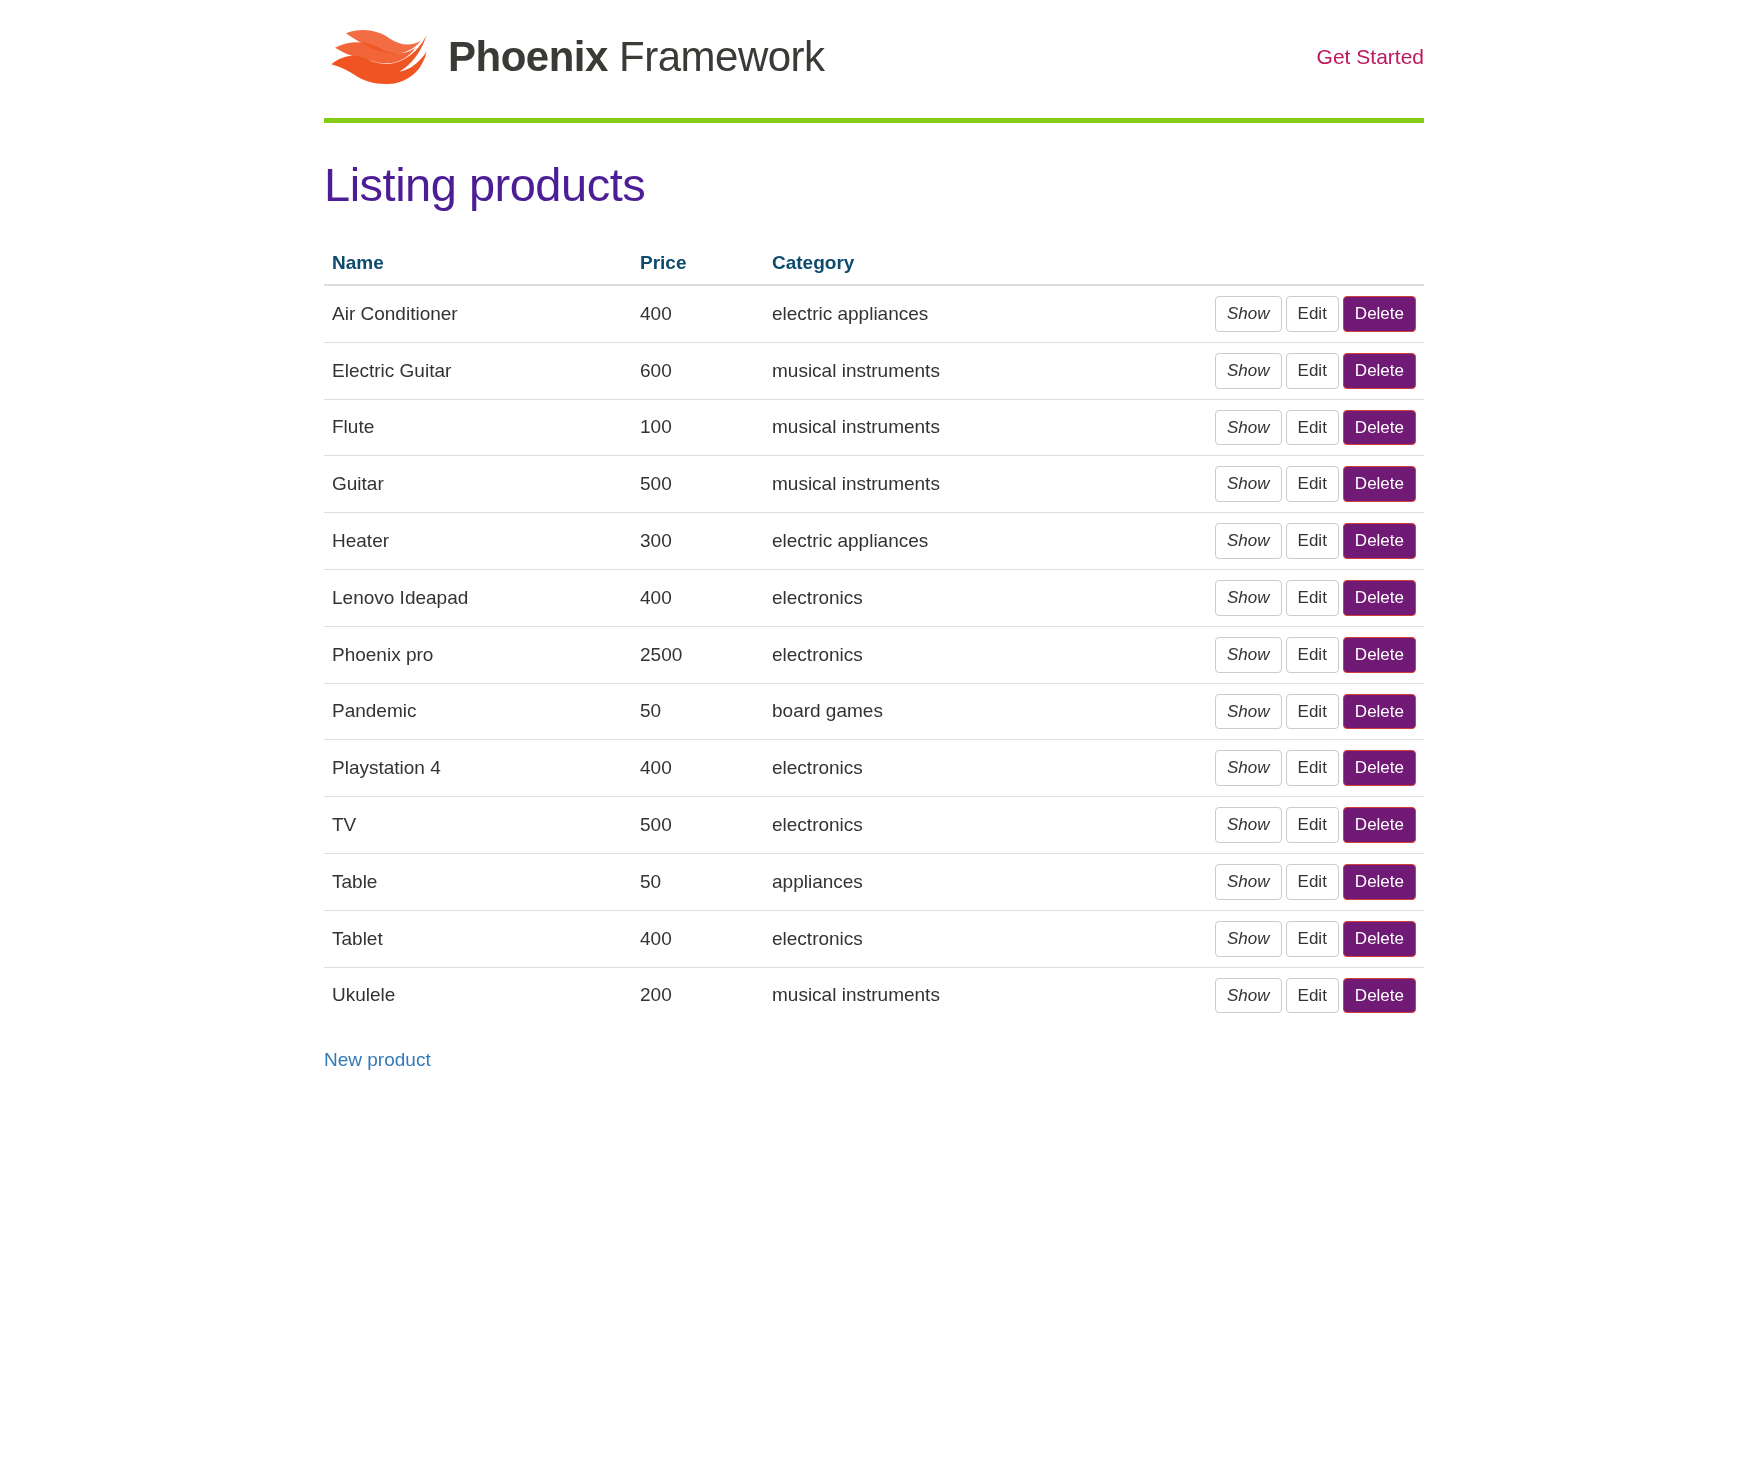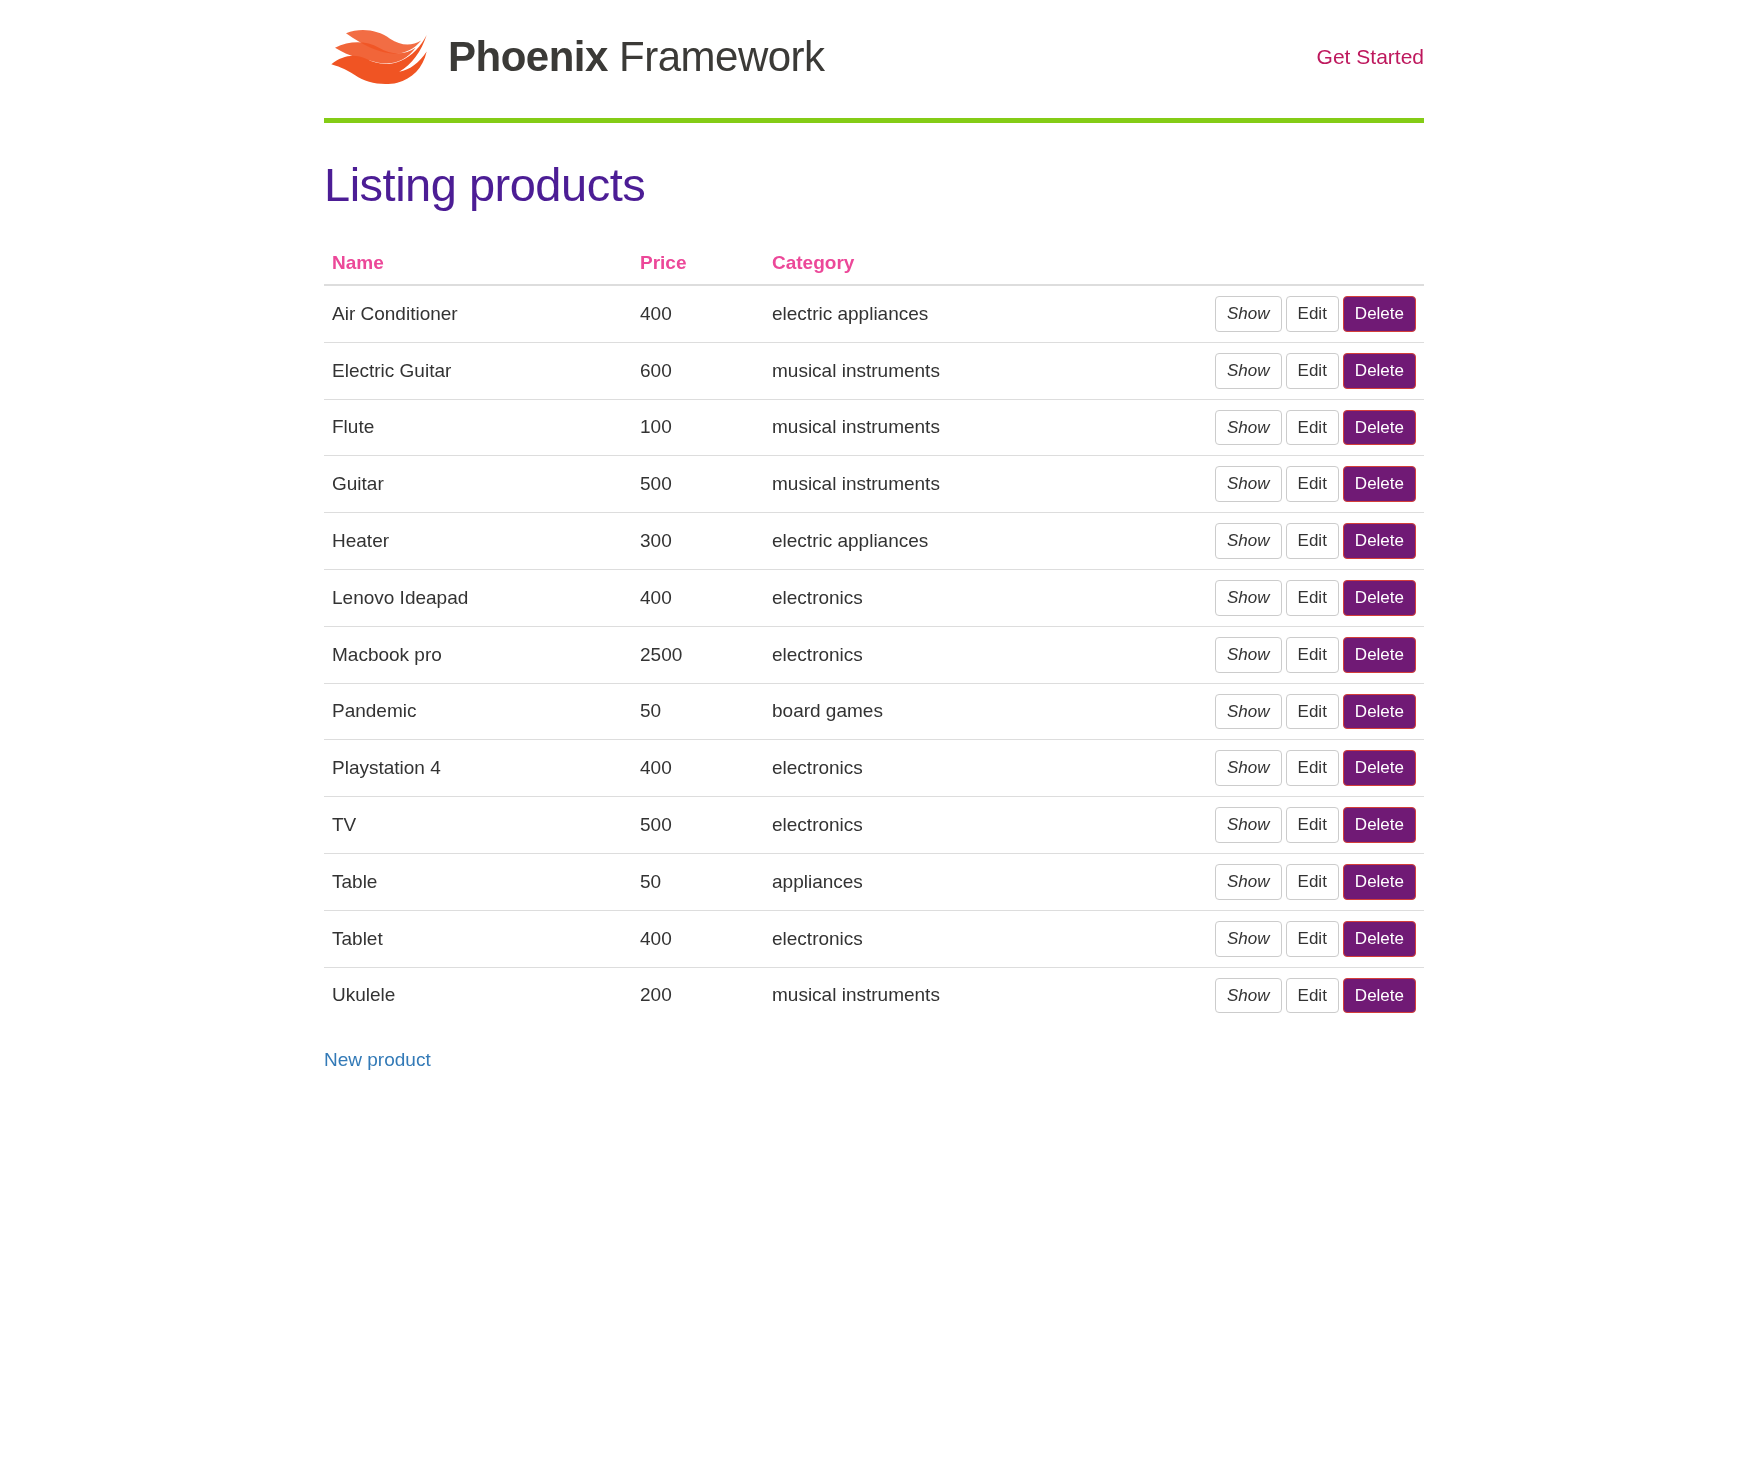--- a/index.html
+++ b/index.html
@@ -44,21 +44,21 @@
       letter-spacing: -0.5px;
     }
     table {
       width: 100%;
       border-collapse: collapse;
       font-size: 19px;
     }
     th {
       text-align: left;
       font-weight: 700;
-      color: #ec4899;
+      color: #0c4a6e;
       padding: 10px 8px;
       border-bottom: 2px solid #ddd;
     }
     td {
       padding: 10px 8px;
       border-top: 1px solid #ddd;
       color: #333;
       vertical-align: middle;
     }
     td.actions-cell {
@@ -163,21 +163,21 @@
           <td>electric appliances</td>
           <td class="actions-cell"><button class="btn">Show</button><button class="btn">Edit</button><button class="btn btn-danger">Delete</button></td>
         </tr>
         <tr>
           <td>Lenovo Ideapad</td>
           <td>400</td>
           <td>electronics</td>
           <td class="actions-cell"><button class="btn">Show</button><button class="btn">Edit</button><button class="btn btn-danger">Delete</button></td>
         </tr>
         <tr>
-          <td>Macbook pro</td>
+          <td>Phoenix pro</td>
           <td>2500</td>
           <td>electronics</td>
           <td class="actions-cell"><button class="btn">Show</button><button class="btn">Edit</button><button class="btn btn-danger">Delete</button></td>
         </tr>
         <tr>
           <td>Pandemic</td>
           <td>50</td>
           <td>board games</td>
           <td class="actions-cell"><button class="btn">Show</button><button class="btn">Edit</button><button class="btn btn-danger">Delete</button></td>
         </tr>

